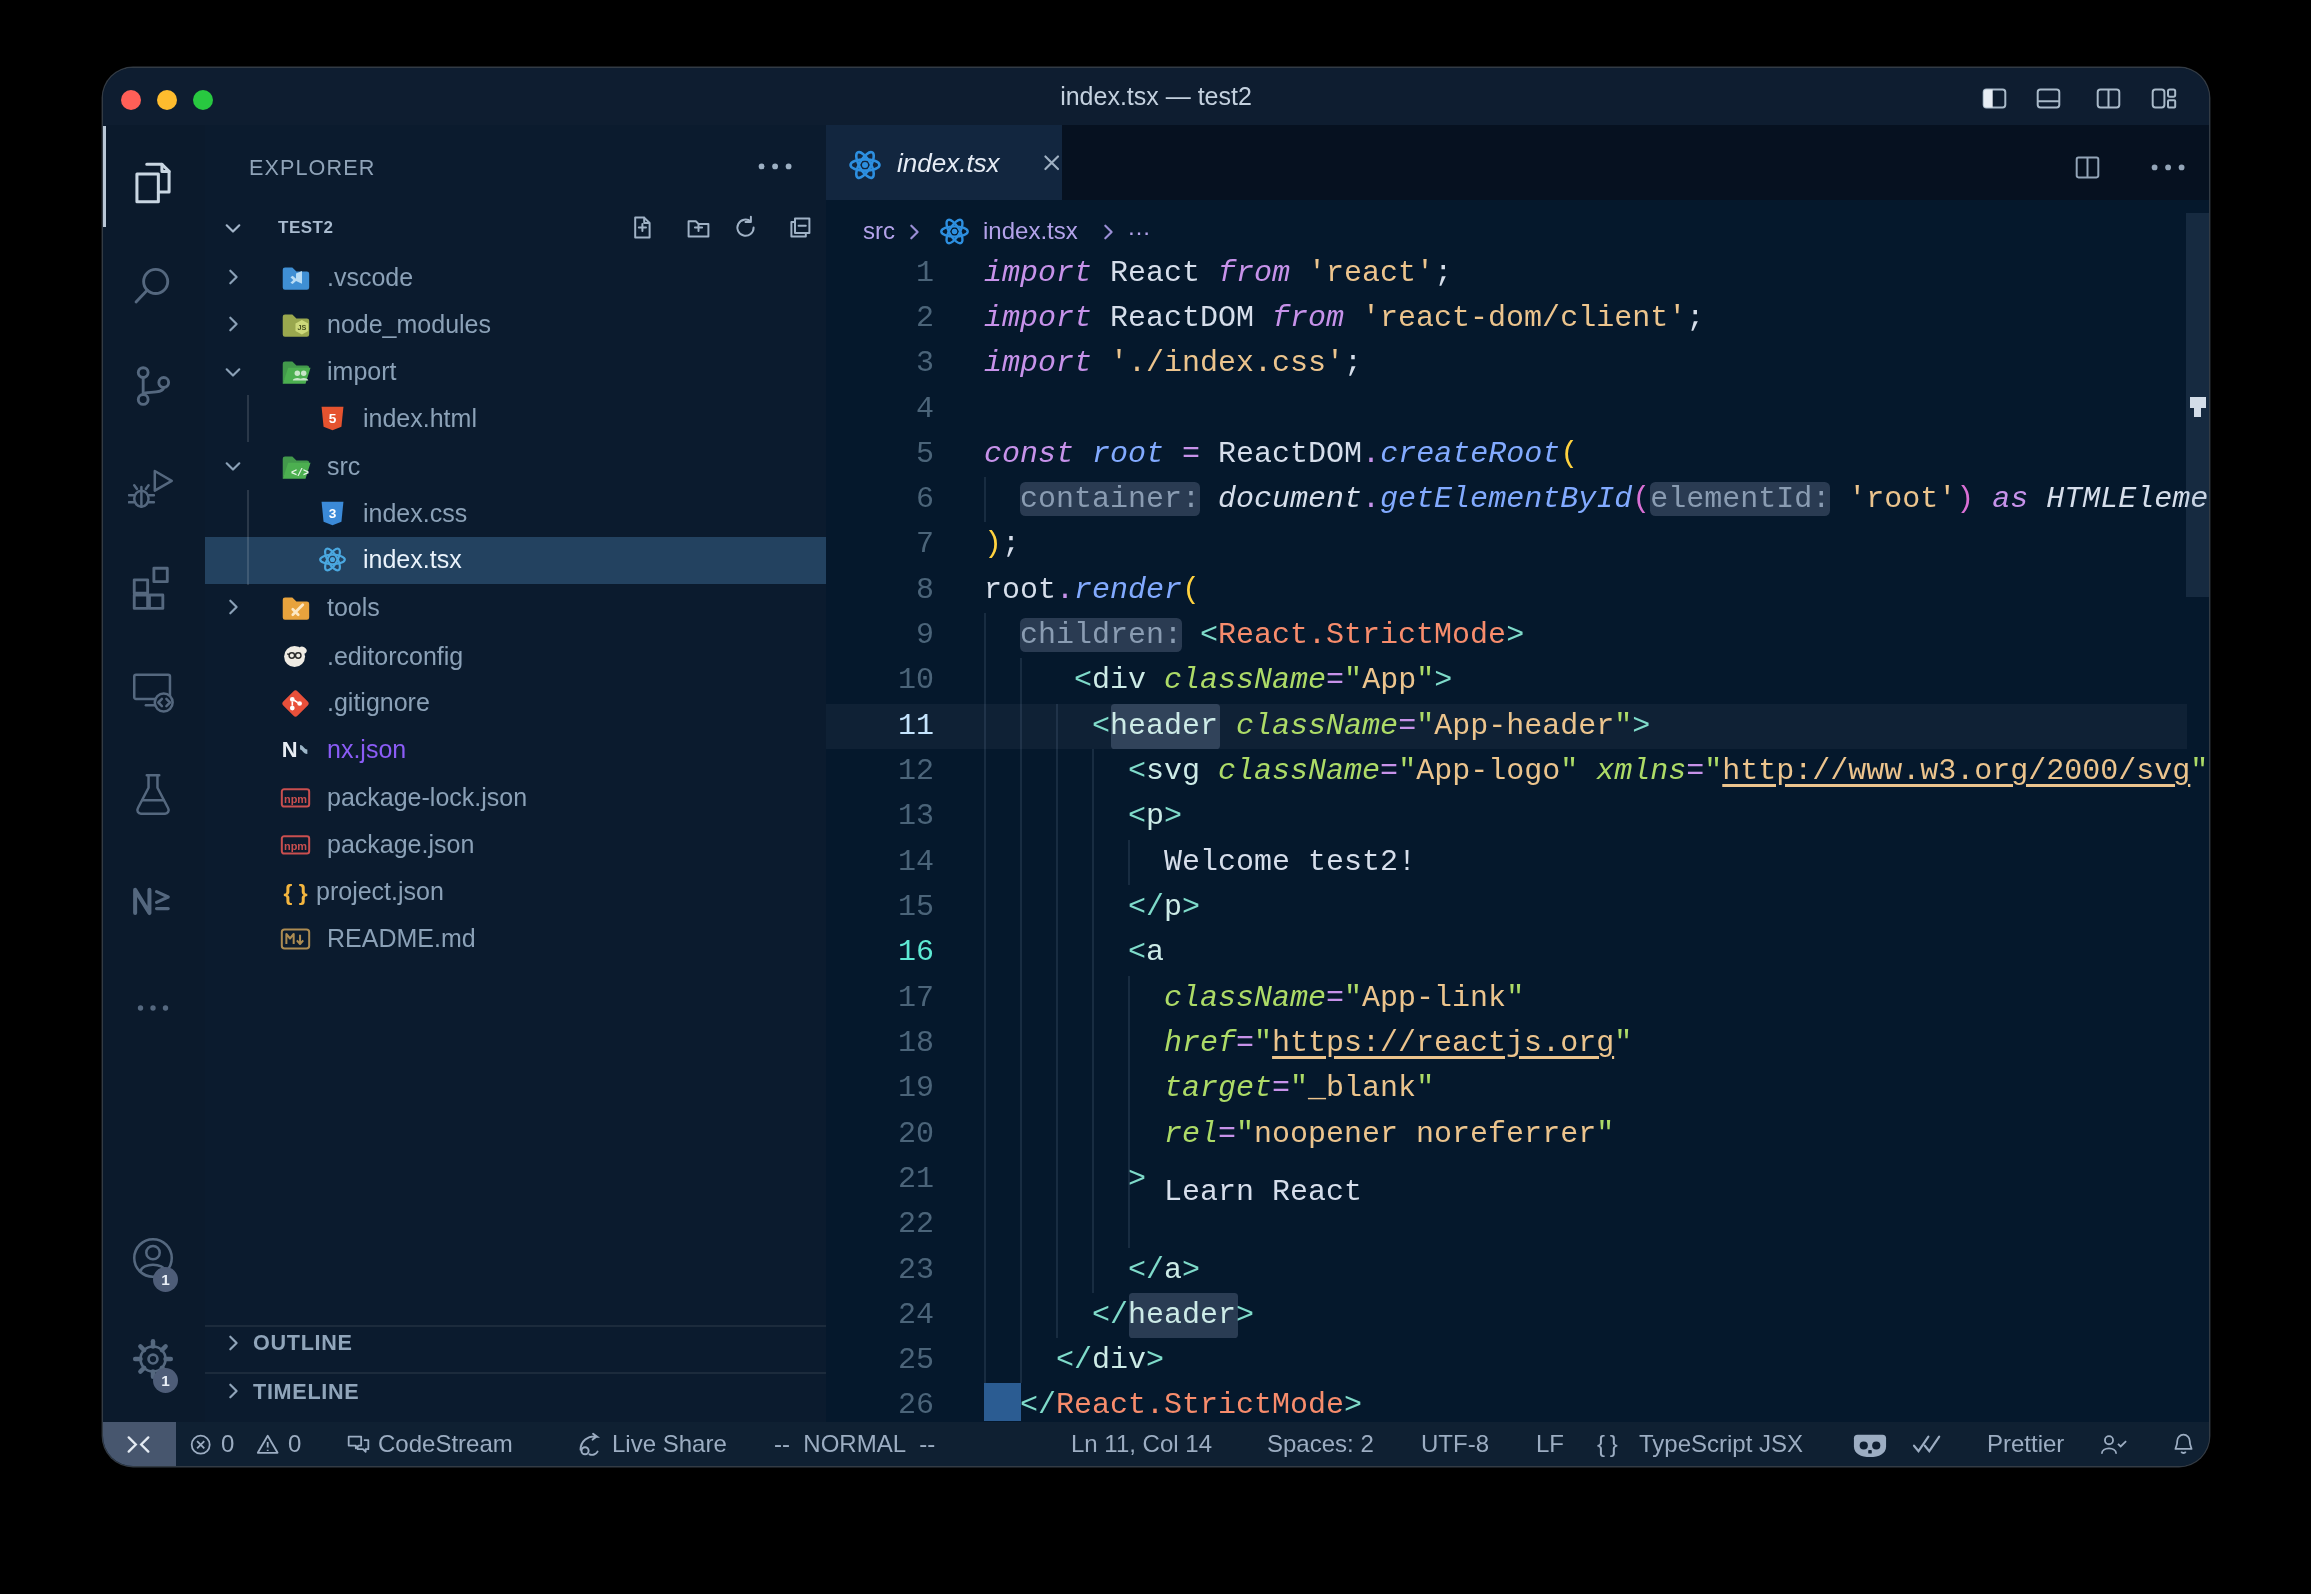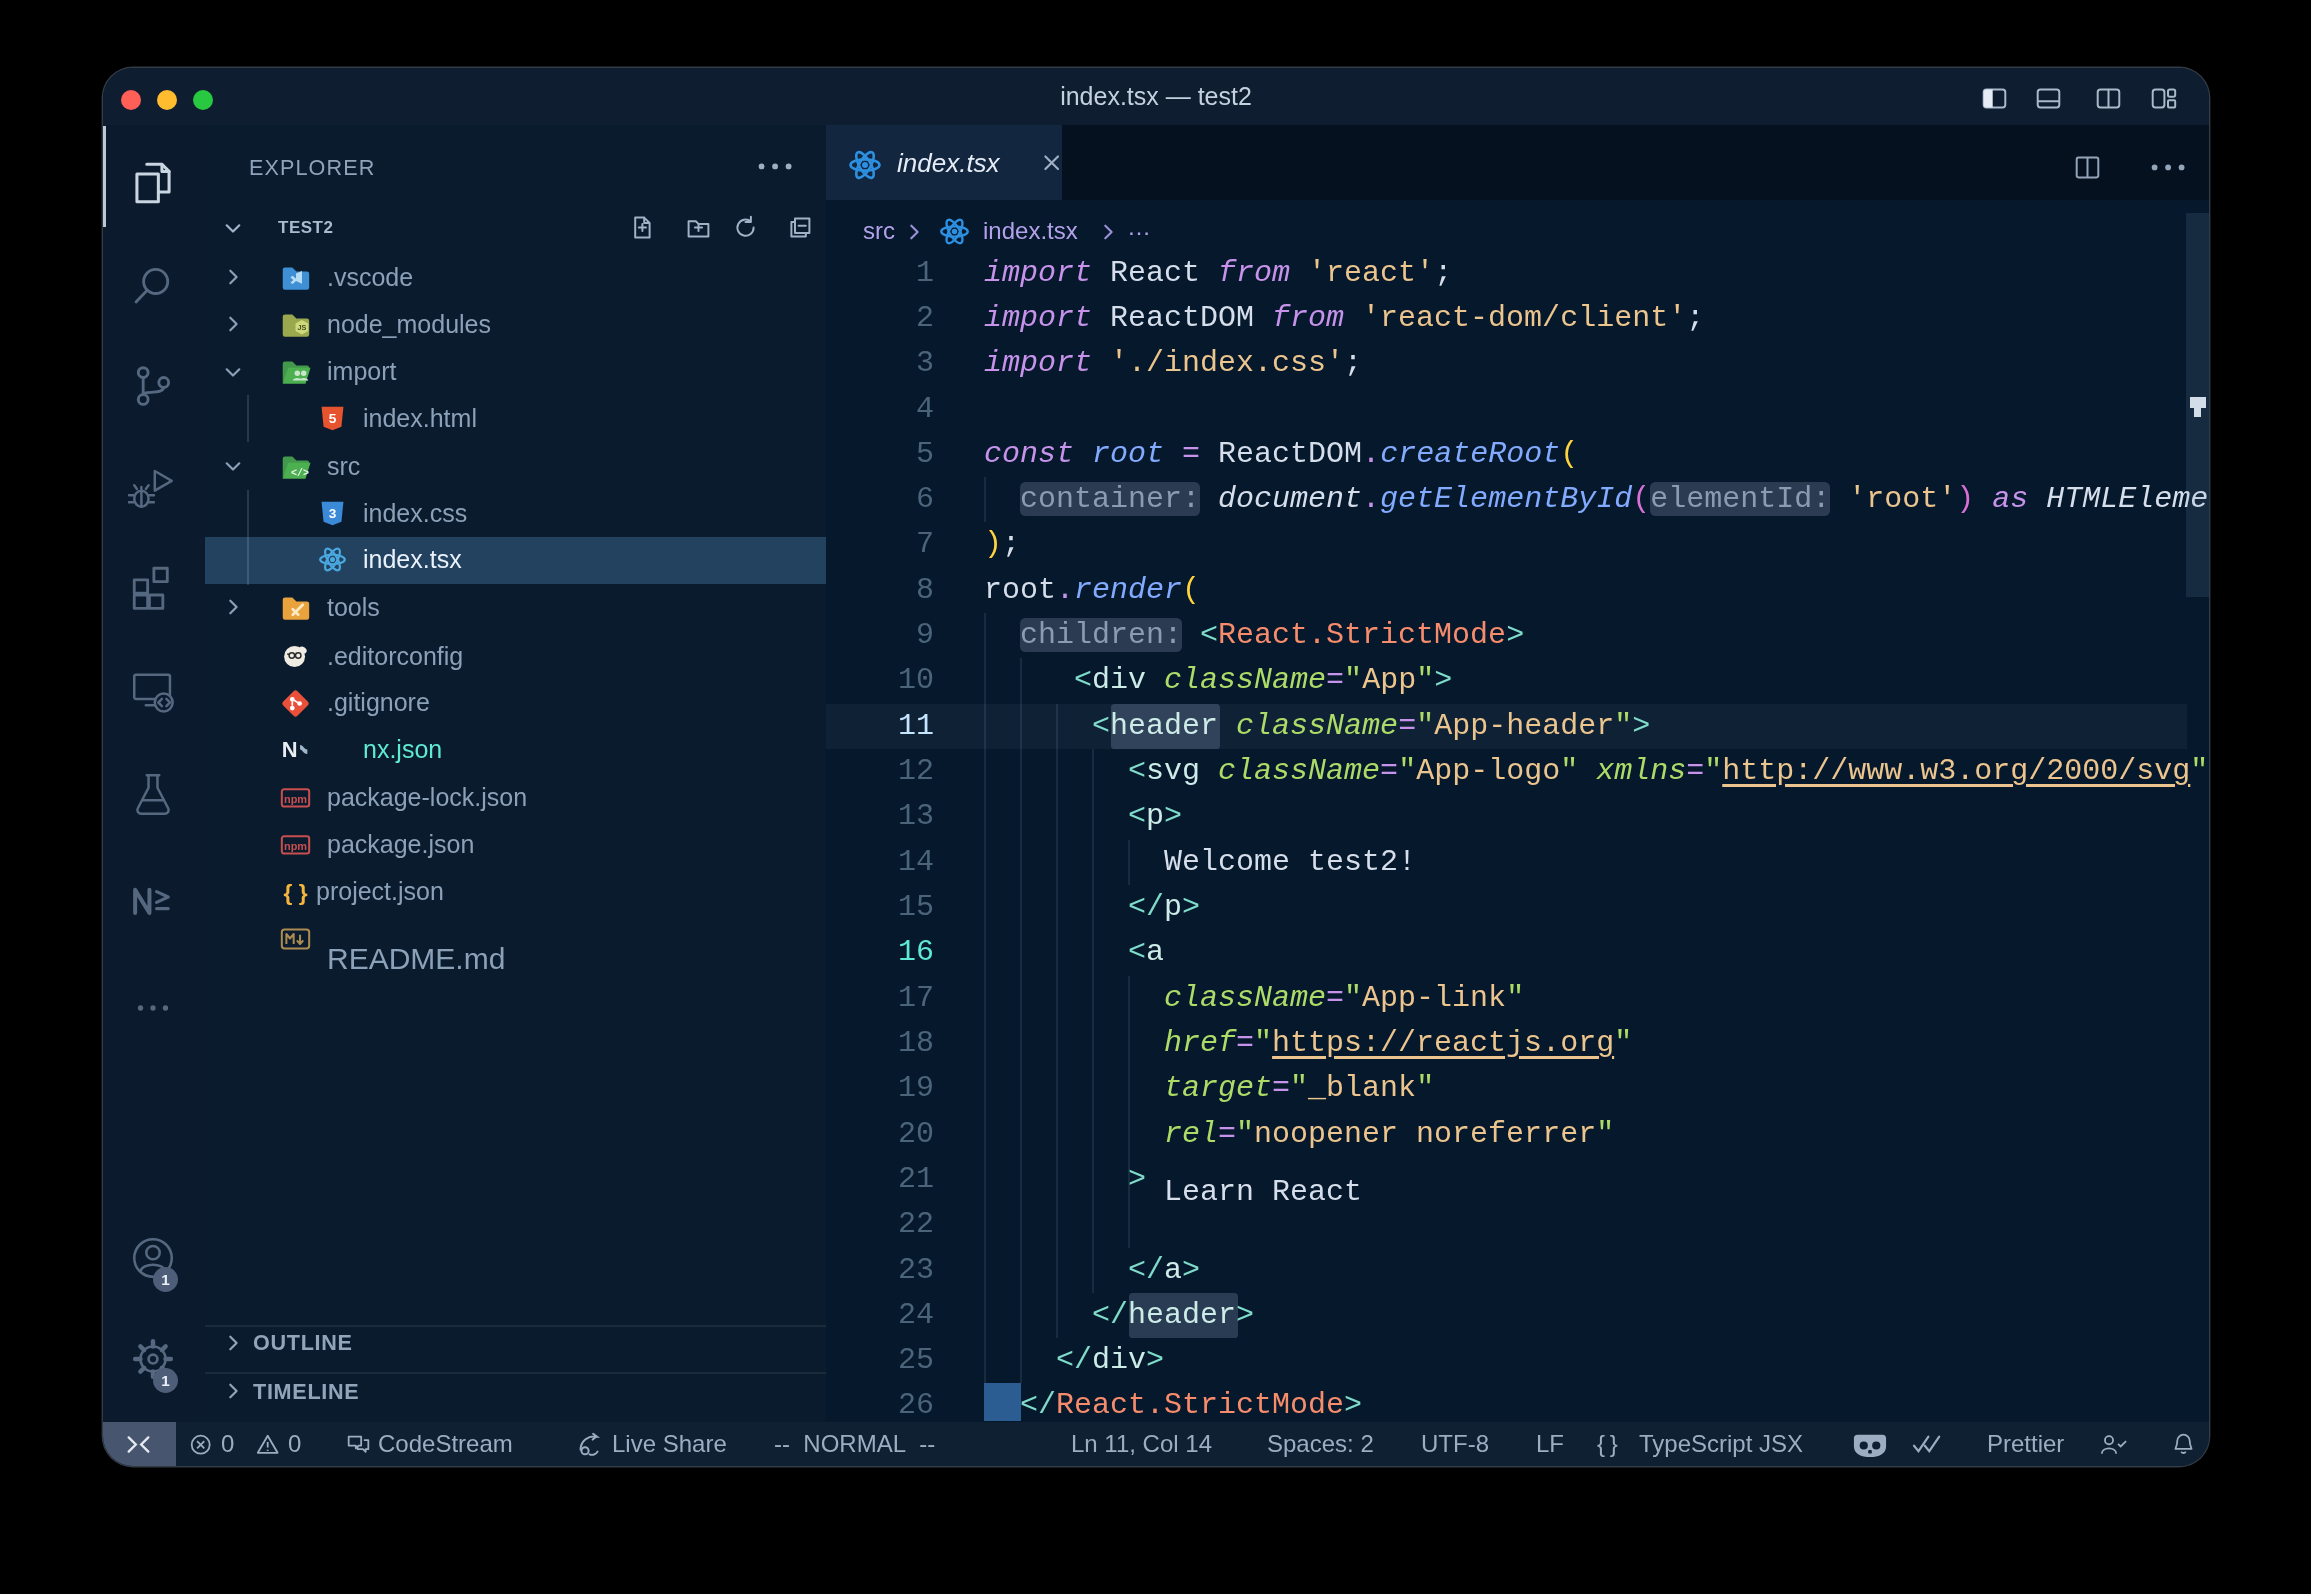--- a/index.html
+++ b/index.html
@@ -284,40 +284,40 @@
         <circle cx="13.5" cy="12.5" r="2.6" fill="#fff"></circle>
         <circle cx="13.5" cy="22" r="2.6" fill="#fff"></circle>
         <circle cx="21.5" cy="17" r="2.6" fill="#fff"></circle>
         <path d="M13.5 15 V19.5 M15.5 13.5 L19.5 16" stroke="#fff" stroke-width="1.8"></path>
       </svg>
 <div class="abs" style="left:122px;top:563px;height:29px;line-height:29px;color:#8ba1b7;font-size:25px;">.gitignore</div>
 <svg class="abs" style="left:75px;top:609px" width="31" height="31" viewBox="0 0 34 34">
         <text x="2" y="25" font-size="24" font-weight="bold" fill="#e8edf3" font-family="Liberation Sans">N</text>
         <path d="M22 12 c4 0 4 5 8 5 v5 c-5 0 -5 -5 -8 -5 Z" fill="#9db6c8"></path>
       </svg>
-<div class="abs" style="left:122px;top:610px;height:29px;line-height:29px;color:#5eead4;font-size:25px;margin-left:36px;">nx.json</div>
+<div class="abs" style="left:122px;top:610px;height:29px;line-height:29px;color:#8b5cf6;font-size:25px;">nx.json</div>
 <svg class="abs" style="left:75px;top:657px" width="31" height="31" viewBox="0 0 34 34">
         <rect x="2" y="8" width="30" height="19" rx="2.5" fill="none" stroke="#c94f4f" stroke-width="2.2"></rect>
         <text x="17" y="23" font-size="12" font-weight="bold" fill="#c94f4f" text-anchor="middle" font-family="Liberation Sans">npm</text>
       </svg>
 <div class="abs" style="left:122px;top:658px;height:29px;line-height:29px;color:#8ba1b7;font-size:25px;">package-lock.json</div>
 <svg class="abs" style="left:75px;top:704px" width="31" height="31" viewBox="0 0 34 34">
         <rect x="2" y="8" width="30" height="19" rx="2.5" fill="none" stroke="#c94f4f" stroke-width="2.2"></rect>
         <text x="17" y="23" font-size="12" font-weight="bold" fill="#c94f4f" text-anchor="middle" font-family="Liberation Sans">npm</text>
       </svg>
 <div class="abs" style="left:122px;top:705px;height:29px;line-height:29px;color:#8ba1b7;font-size:25px;">package.json</div>
 <svg class="abs" style="left:75px;top:751px" width="31" height="31" viewBox="0 0 34 34">
         <text x="17" y="26" font-size="25" font-weight="bold" fill="#f4b63f" text-anchor="middle" font-family="Liberation Sans">{ }</text>
       </svg>
 <div class="abs" style="left:111px;top:752px;height:29px;line-height:29px;color:#8ba1b7;font-size:25px;">project.json</div>
 <svg class="abs" style="left:75px;top:798px" width="31" height="31" viewBox="0 0 34 34">
         <rect x="2" y="7" width="30" height="21" rx="3" fill="none" stroke="#ad8c52" stroke-width="2.2"></rect>
         <path d="M7 23 V12 l4 5 4-5 V23 M22 13 V22 M18.5 19 l3.5 4 3.5-4" stroke="#ad8c52" stroke-width="2.2" fill="none" stroke-linejoin="round"></path>
       </svg>
-<div class="abs" style="left:122px;top:819px;height:29px;line-height:29px;color:#8ba1b7;font-size:30px;">README.md</div>
+<div class="abs" style="left:122px;top:799px;height:29px;line-height:29px;color:#8ba1b7;font-size:25px;">README.md</div>
 <div class="abs" style="left:0;top:1200px;width:621px;height:1.8px;background:rgba(255,255,255,0.07);"></div>
 <svg class="abs" style="left:19px;top:1209px" width="18" height="18" viewBox="0 0 20 20">
         <path d="M7 3 L14 10 L7 17" stroke="#90a5ba" stroke-width="2.4" fill="none" stroke-linecap="round" stroke-linejoin="round"></path>
       </svg>
 <div class="abs" style="left:48px;top:1205px;height:25px;line-height:25px;color:#90a5ba;font-size:21.6px;font-weight:700;letter-spacing:0.7px;">OUTLINE</div>
 <div class="abs" style="left:0;top:1247px;width:621px;height:1.8px;background:rgba(255,255,255,0.07);"></div>
 <svg class="abs" style="left:19px;top:1257px" width="18" height="18" viewBox="0 0 20 20">
         <path d="M7 3 L14 10 L7 17" stroke="#90a5ba" stroke-width="2.4" fill="none" stroke-linecap="round" stroke-linejoin="round"></path>
       </svg>
 <div class="abs" style="left:48px;top:1254px;height:25px;line-height:25px;color:#90a5ba;font-size:21.6px;font-weight:700;letter-spacing:0.7px;">TIMELINE</div>

